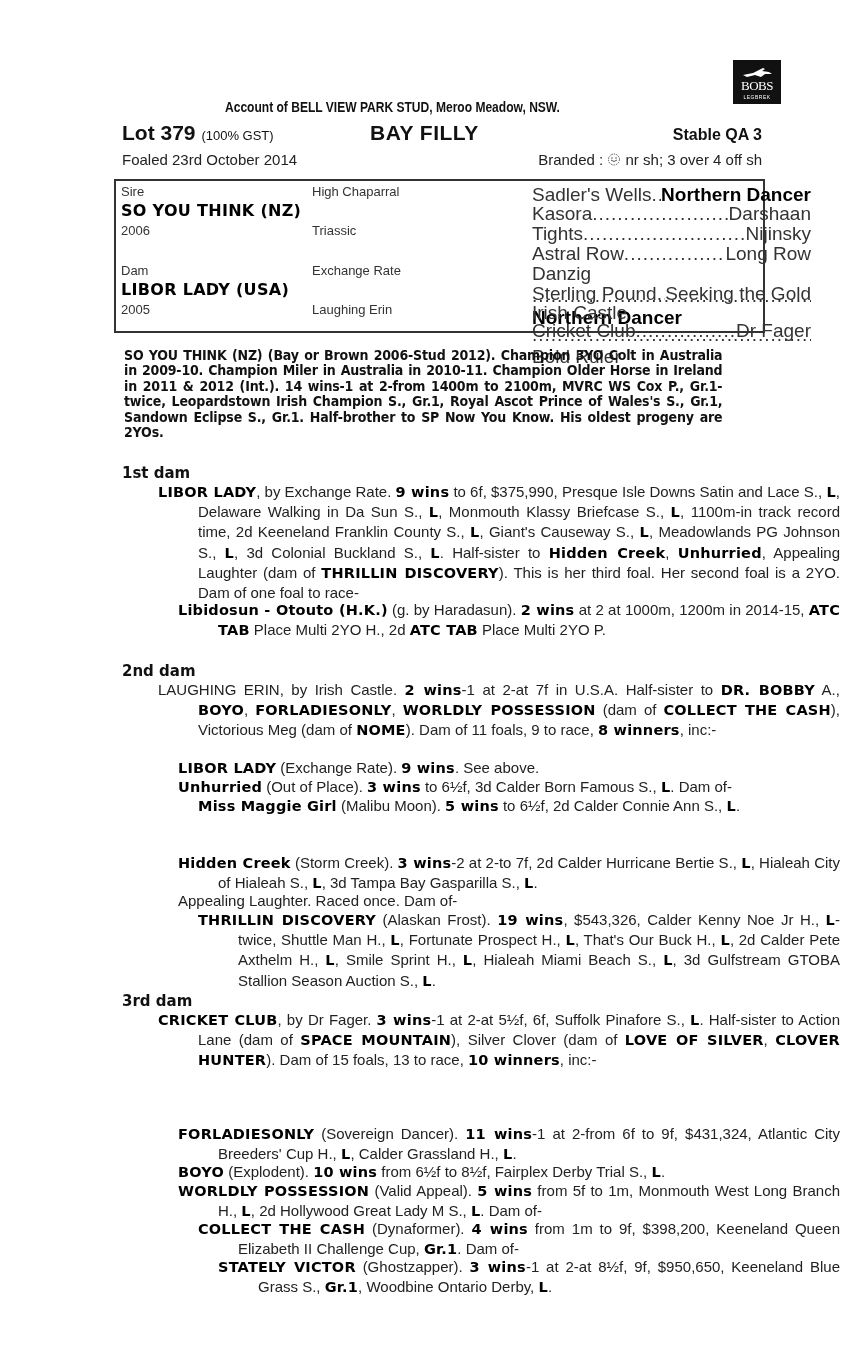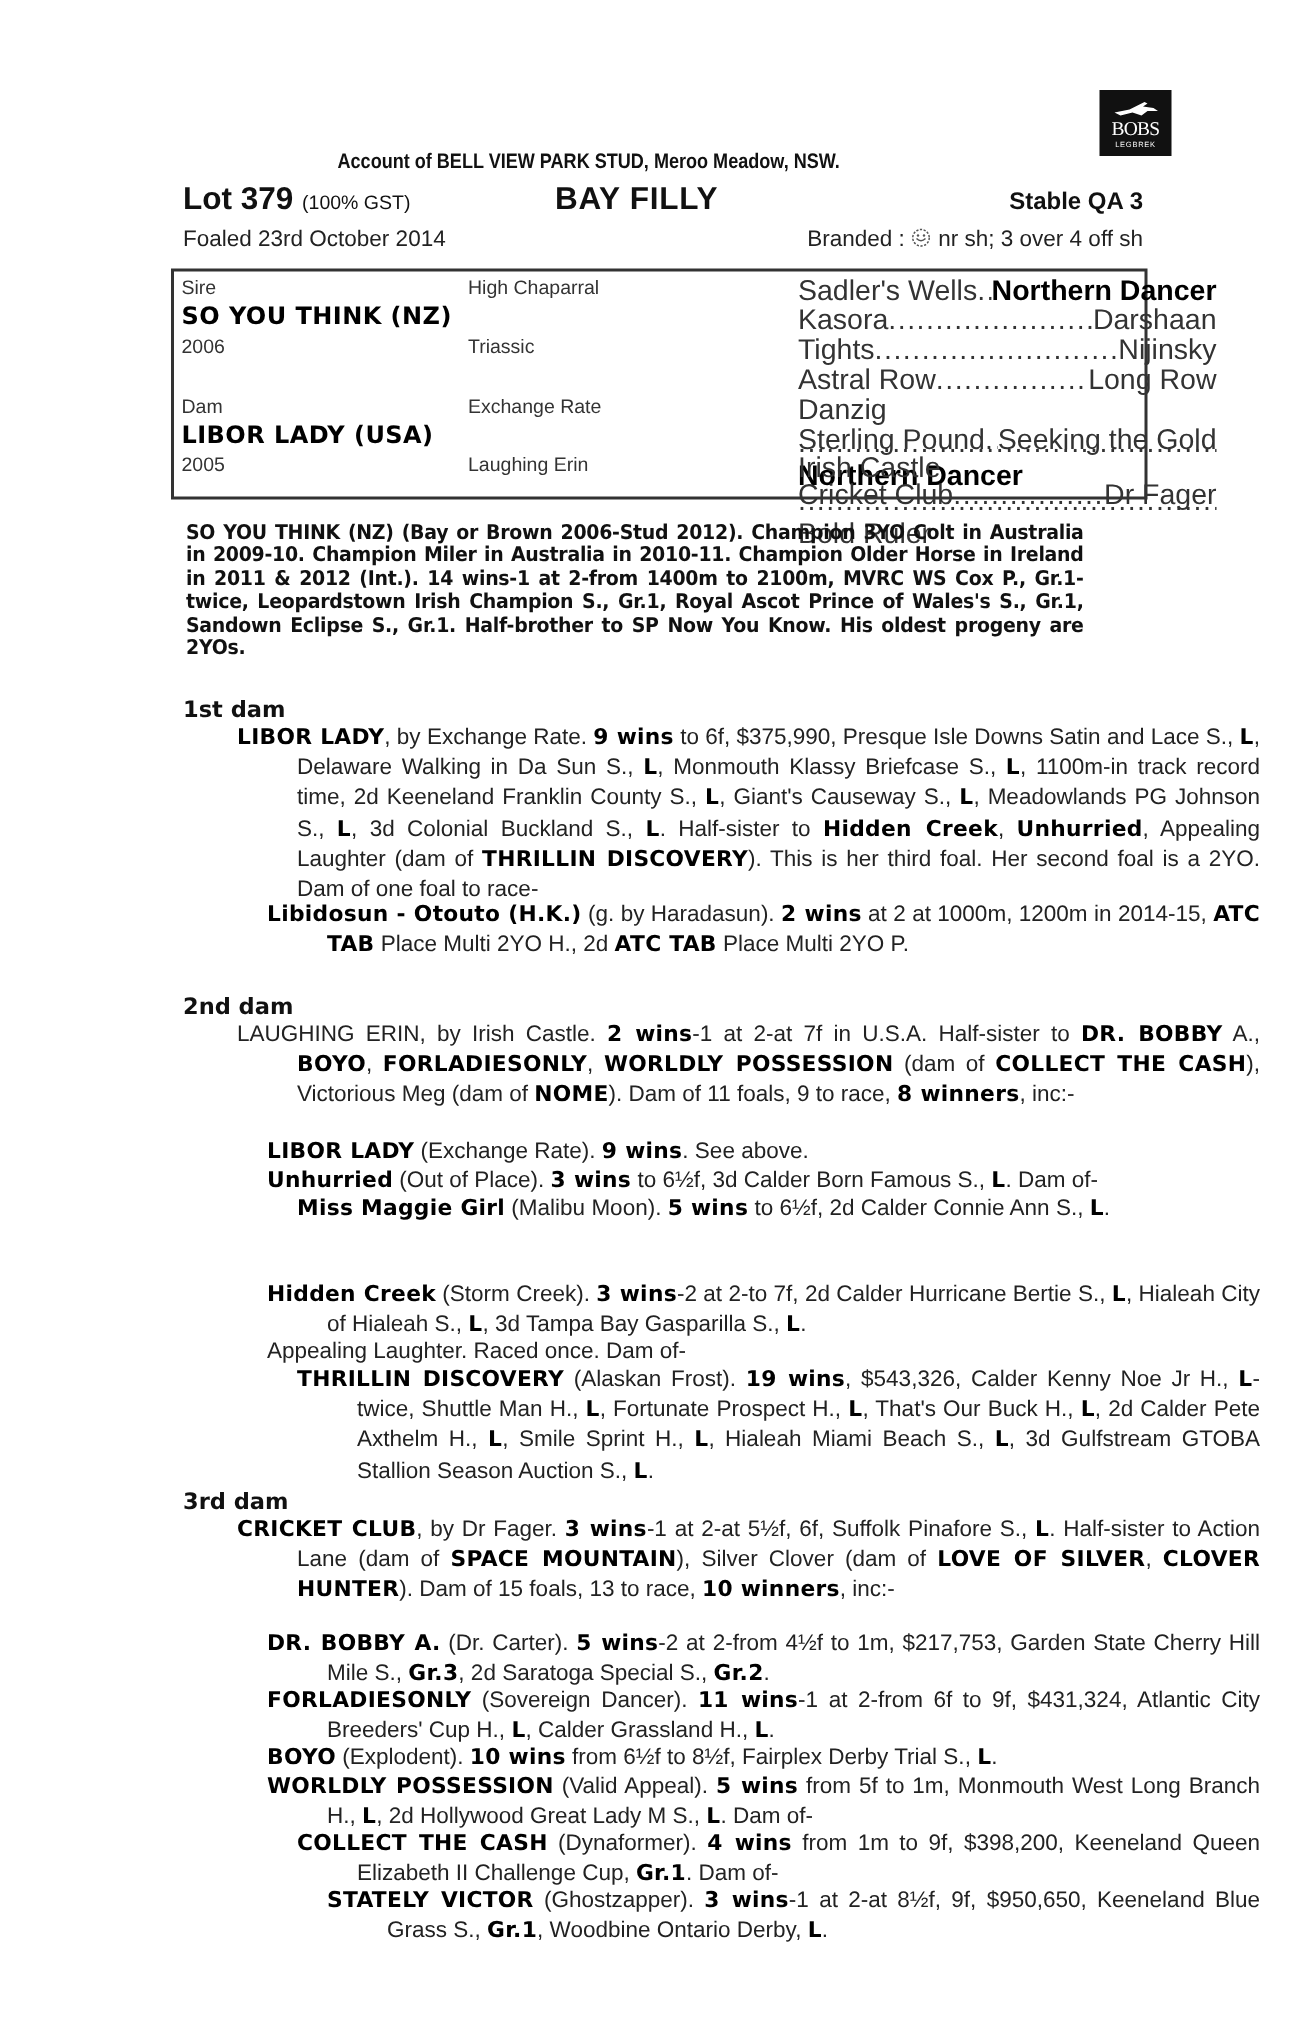--- a/index.html
+++ b/index.html
@@ -130,20 +130,19 @@
   <div class="para hang" style="left:122px;top:680px;width:642px;">LAUGHING ERIN, by Irish Castle. <b>2 wins</b>-1 at 2-at 7f in U.S.A. Half-sister to <b>DR. BOBBY</b> A., <b>BOYO</b>, <b>FORLADIESONLY</b>, <b>WORLDLY POSSESSION</b> (dam of <b>COLLECT THE CASH</b>), Victorious Meg (dam of <b>NOME</b>). Dam of 11 foals, 9 to race, <b>8 winners</b>, inc:-</div>
   <div class="para hang" style="left:142px;top:758px;width:622px;"><b>LIBOR LADY</b> (Exchange Rate). <b>9 wins</b>. See above.</div>
   <div class="para hang" style="left:142px;top:777px;width:622px;"><b>Unhurried</b> (Out of Place). <b>3 wins</b> to 6½f, 3d Calder Born Famous S., <b>L</b>. Dam of-</div>
   <div class="para hang" style="left:162px;top:796px;width:602px;"><b>Miss Maggie Girl</b> (Malibu Moon). <b>5 wins</b> to 6½f, 2d Calder Connie Ann S., <b>L</b>.</div>
   <div class="para hang" style="left:142px;top:853px;width:622px;"><b>Hidden Creek</b> (Storm Creek). <b>3 wins</b>-2 at 2-to 7f, 2d Calder Hurricane Bertie S., <b>L</b>, Hialeah City of Hialeah S., <b>L</b>, 3d Tampa Bay Gasparilla S., <b>L</b>.</div>
   <div class="para hang" style="left:142px;top:891px;width:622px;">Appealing Laughter. Raced once. Dam of-</div>
   <div class="para hang" style="left:162px;top:910px;width:602px;"><b>THRILLIN DISCOVERY</b> (Alaskan Frost). <b>19 wins</b>, $543,326, Calder Kenny Noe Jr H., <b>L</b>-twice, Shuttle Man H., <b>L</b>, Fortunate Prospect H., <b>L</b>, That's Our Buck H., <b>L</b>, 2d Calder Pete Axthelm H., <b>L</b>, Smile Sprint H., <b>L</b>, Hialeah Miami Beach S., <b>L</b>, 3d Gulfstream GTOBA Stallion Season Auction S., <b>L</b>.</div>
 
   <div class="section-title" style="top:992px;">3rd dam</div>
   <div class="para hang" style="left:122px;top:1010px;width:642px;"><b>CRICKET CLUB</b>, by Dr Fager. <b>3 wins</b>-1 at 2-at 5½f, 6f, Suffolk Pinafore S., <b>L</b>. Half-sister to Action Lane (dam of <b>SPACE MOUNTAIN</b>), Silver Clover (dam of <b>LOVE OF SILVER</b>, <b>CLOVER HUNTER</b>). Dam of 15 foals, 13 to race, <b>10 winners</b>, inc:-</div>
-  <div class="para hang" style="left:142px;top:1086px;width:622px;"><b>DR. BOBBY A.</b> (Dr. Carter). <b>5 wins</b>-2 at 2-from 4½f to 1m, $217,753, Garden State Cherry Hill Mile S., <b>Gr.3</b>, 2d Saratoga Special S., <b>Gr.2</b>.</div>
   <div class="para hang" style="left:142px;top:1124px;width:622px;"><b>FORLADIESONLY</b> (Sovereign Dancer). <b>11 wins</b>-1 at 2-from 6f to 9f, $431,324, Atlantic City Breeders' Cup H., <b>L</b>, Calder Grassland H., <b>L</b>.</div>
   <div class="para hang" style="left:142px;top:1162px;width:622px;"><b>BOYO</b> (Explodent). <b>10 wins</b> from 6½f to 8½f, Fairplex Derby Trial S., <b>L</b>.</div>
   <div class="para hang" style="left:142px;top:1181px;width:622px;"><b>WORLDLY POSSESSION</b> (Valid Appeal). <b>5 wins</b> from 5f to 1m, Monmouth West Long Branch H., <b>L</b>, 2d Hollywood Great Lady M S., <b>L</b>. Dam of-</div>
   <div class="para hang" style="left:162px;top:1219px;width:602px;"><b>COLLECT THE CASH</b> (Dynaformer). <b>4 wins</b> from 1m to 9f, $398,200, Keeneland Queen Elizabeth II Challenge Cup, <b>Gr.1</b>. Dam of-</div>
   <div class="para hang" style="left:182px;top:1257px;width:582px;"><b>STATELY VICTOR</b> (Ghostzapper). <b>3 wins</b>-1 at 2-at 8½f, 9f, $950,650, Keeneland Blue Grass S., <b>Gr.1</b>, Woodbine Ontario Derby, <b>L</b>.</div>
 
 </div>
 
 </body></html>

